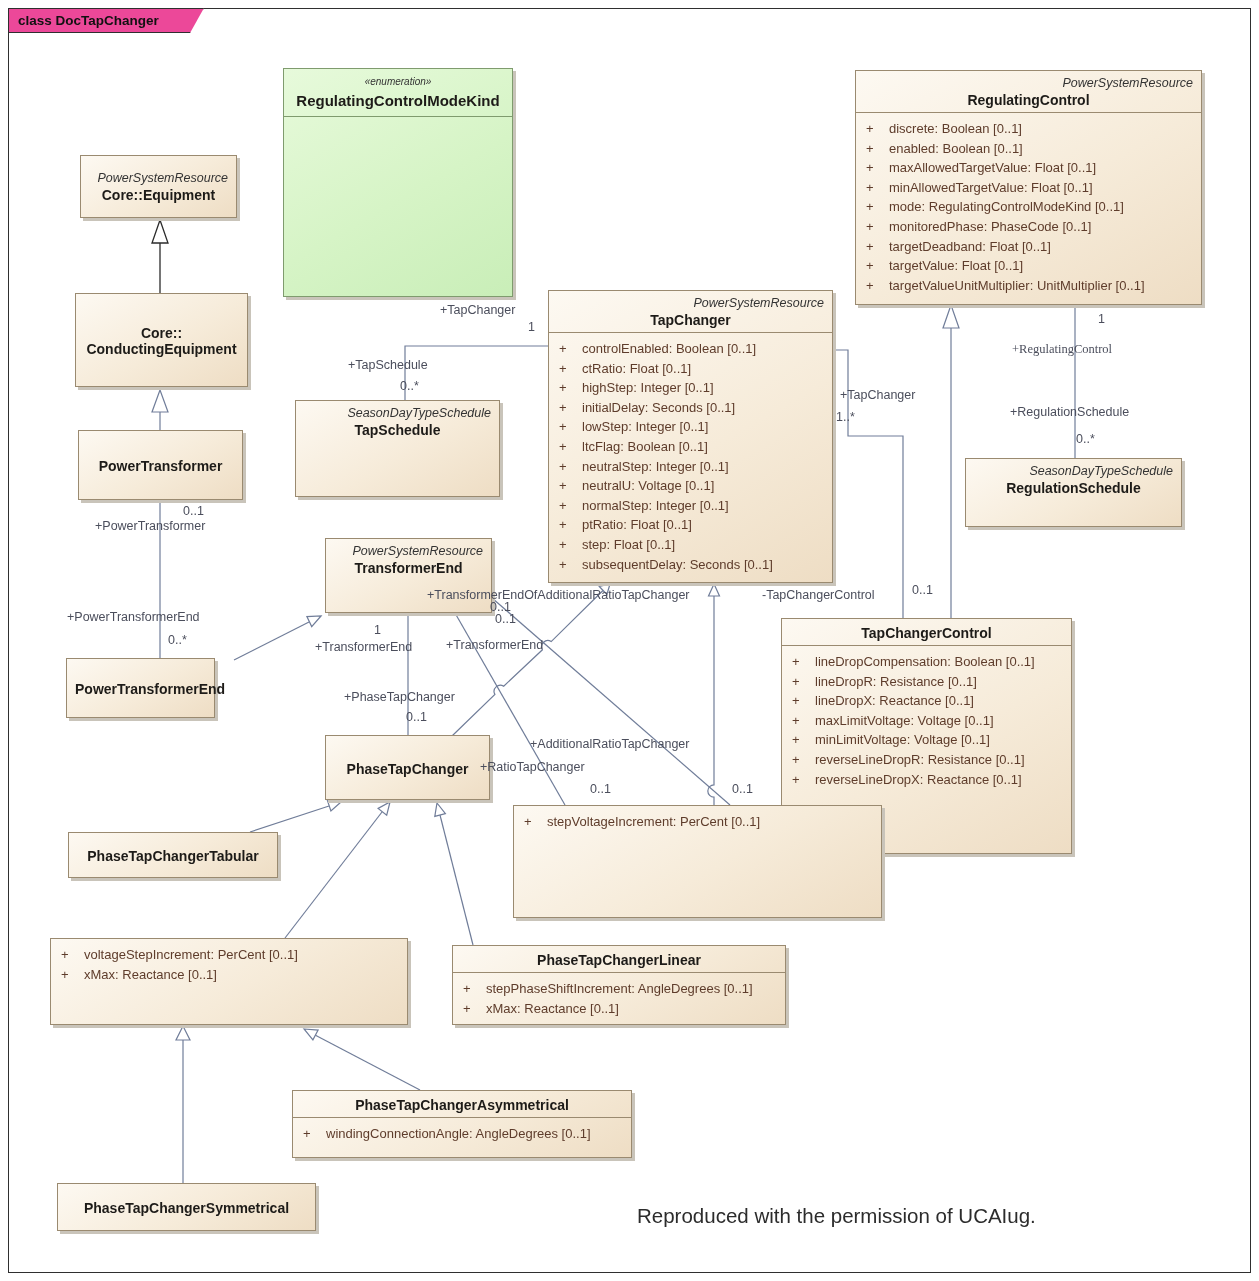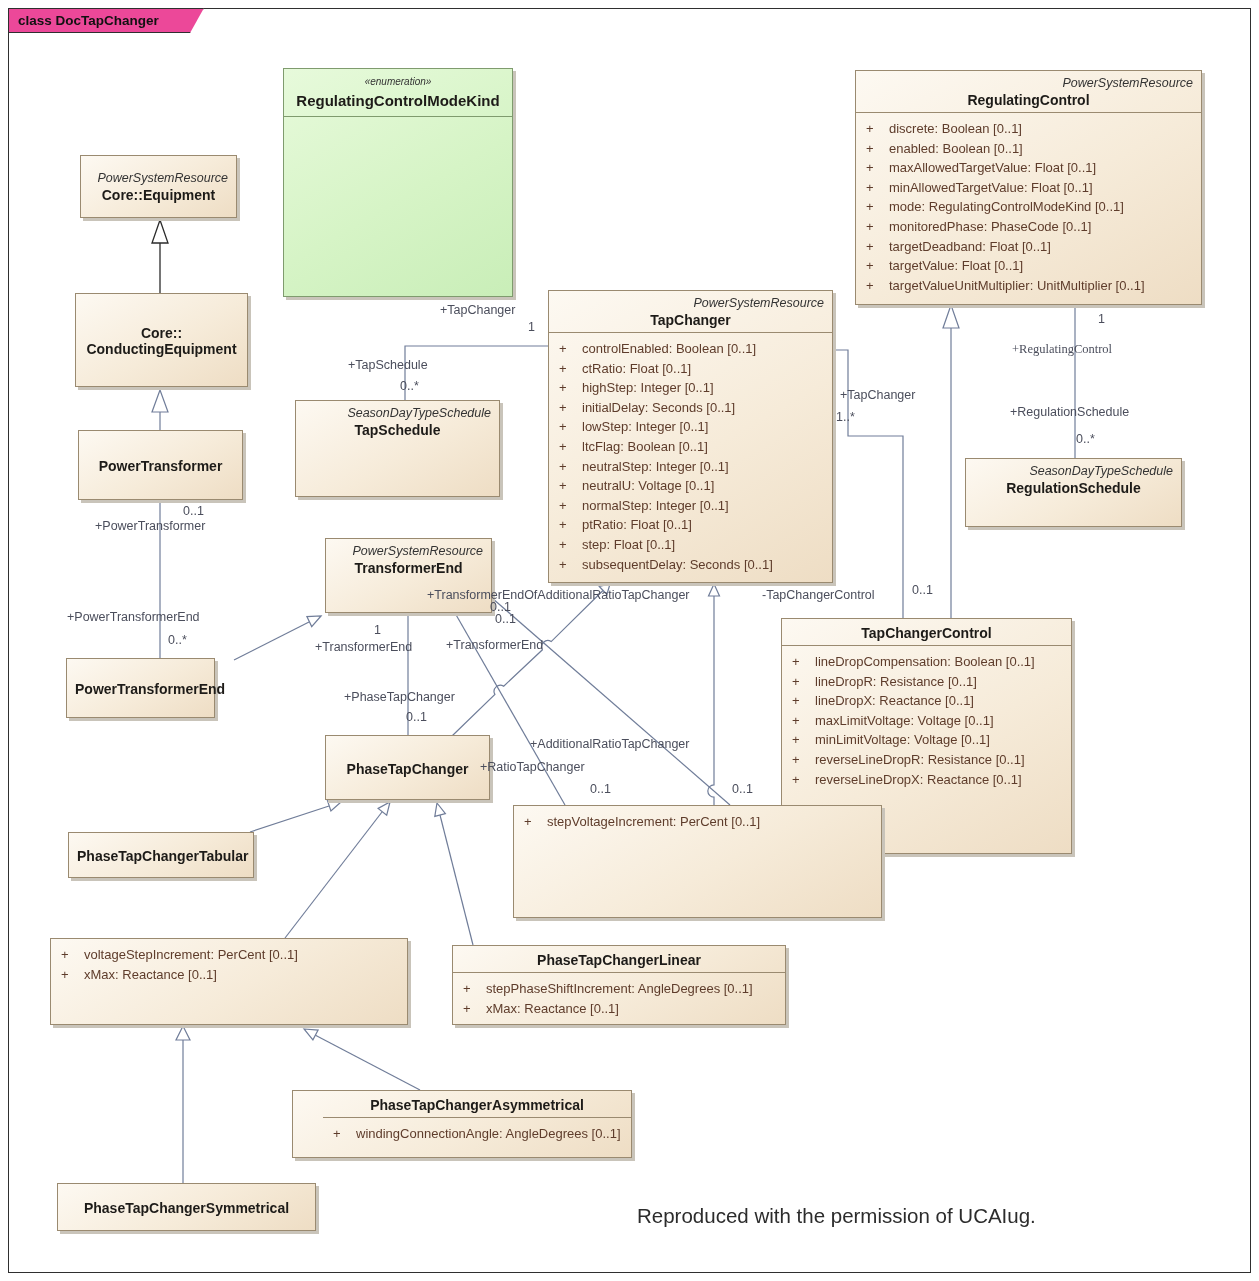--- a/index.html
+++ b/index.html
@@ -283,21 +283,21 @@
     <div class="cname">PowerTransformerEnd</div>
   </div>
 </div>
 
 <div class="uml-class center" style="left:325px;top:735px;width:165px;height:65px;">
   <div class="hdr">
     <div class="cname">PhaseTapChanger</div>
   </div>
 </div>
 
-<div class="uml-class center" style="left:68px;top:832px;width:186px;height:46px;">
+<div class="uml-class center" style="left:68px;top:832px;width:210px;height:46px;">
   <div class="hdr">
     <div class="cname">PhaseTapChangerTabular</div>
   </div>
 </div>
 
 <div class="uml-class has-attrs" style="left:513px;top:805px;width:369px;height:113px;">
   <div class="attrs">
       <div class="attr-row">
         <span class="attr-vis">+</span>
         <span class="attr-text">stepVoltageIncrement: PerCent [0..1]</span>
@@ -327,21 +327,21 @@
         <span class="attr-vis">+</span>
         <span class="attr-text">stepPhaseShiftIncrement: AngleDegrees [0..1]</span>
       </div>
       <div class="attr-row">
         <span class="attr-vis">+</span>
         <span class="attr-text">xMax: Reactance [0..1]</span>
       </div>
     </div>
 </div>
 
-<div class="uml-class has-attrs" style="left:292px;top:1090px;width:340px;height:68px;padding-left:30px;">
+<div class="uml-class has-attrs" style="left:292px;top:1090px;width:340px;height:68px;">
   <div class="hdr">
     <div class="cname">PhaseTapChangerAsymmetrical</div>
   </div>
   <div class="attrs">
       <div class="attr-row">
         <span class="attr-vis">+</span>
         <span class="attr-text">windingConnectionAngle: AngleDegrees [0..1]</span>
       </div>
     </div>
 </div>

